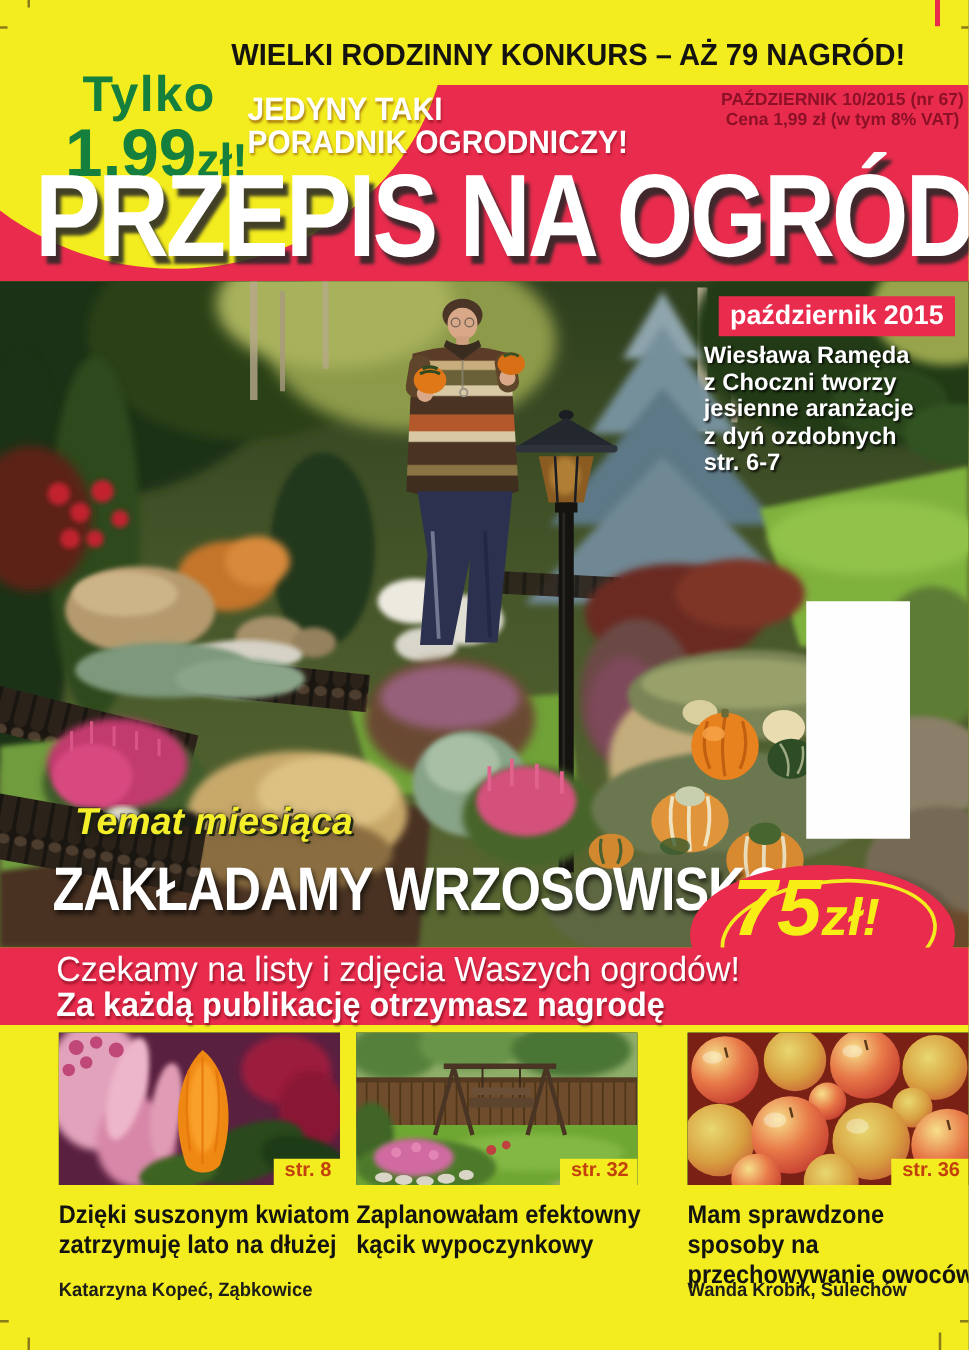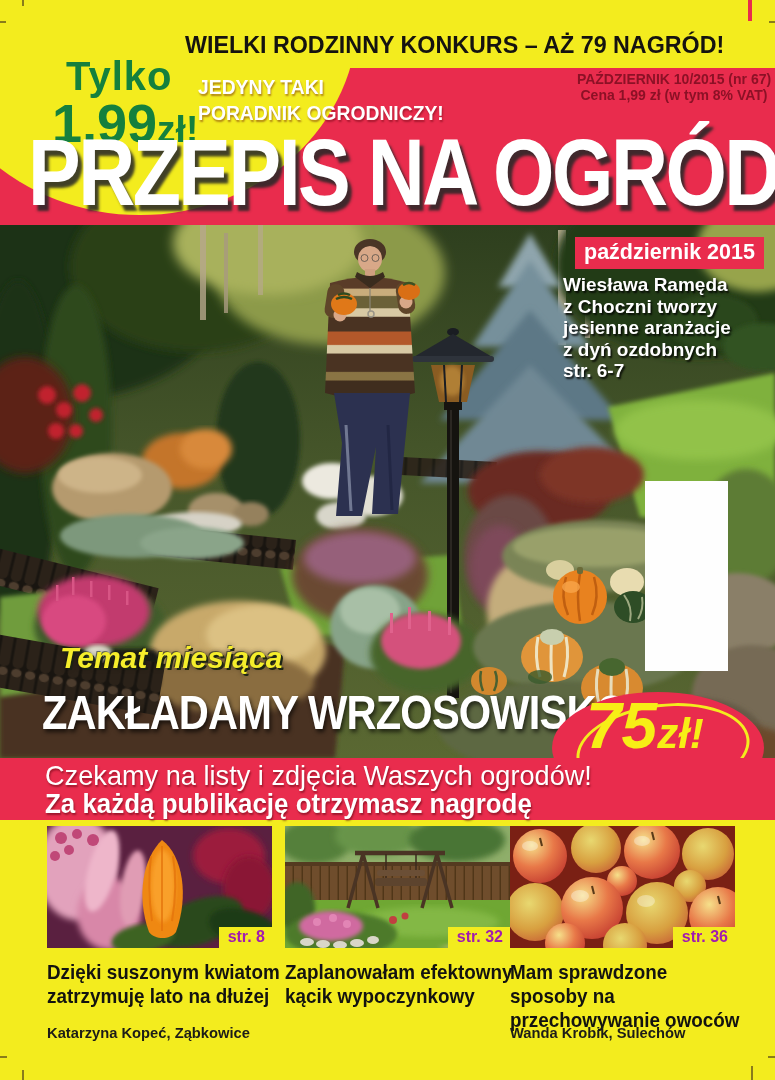--- a/index.html
+++ b/index.html
@@ -13,21 +13,21 @@
 
   
   .red-header{left:0;top:68px;width:775px;height:157px;background:#e92c4d;}
   .price-bubble{left:-78px;top:-185px;width:436px;height:400px;border-radius:50%;background:#f3ec1e;}
   .price-text{left:52px;top:56px;color:#15803d;line-height:1;}
   .price-line1{font-size:40px;font-weight:700;letter-spacing:1px;display:block;margin-left:14px;}
   .price-line2{font-size:54px;font-weight:700;display:block;margin-top:0;}
   .price-suffix{font-size:37px;font-weight:700;}
   .banner{left:185px;top:31px;width:565px;text-align:center;color:#151310;font-size:24.5px;font-weight:700;}
   .issue-info{left:575px;top:71px;width:198px;text-align:center;color:#8c1126;font-size:14px;font-weight:700;line-height:16px;}
-  .tagline{left:198px;top:74px;color:#fff;font-size:21px;font-weight:700;line-height:26px;text-shadow:1px 2px 2px rgba(90,0,10,.45);}
+  .tagline{left:198px;top:74px;color:#fff;font-size:26px;font-weight:700;line-height:26px;text-shadow:1px 2px 2px rgba(90,0,10,.45);}
   .masthead{left:28px;top:126px;color:#fff;font-size:94px;font-weight:700;letter-spacing:-3px;line-height:1;
     text-shadow:5px 6px 3px rgba(40,40,40,.88);}
 
   
   .photo{left:0;top:225px;width:775px;height:533px;overflow:hidden;background:#3a4a22;}
   .blank-rect{left:645px;top:481px;width:83px;height:190px;background:#fefefe;}
   .date-chip{left:575px;top:237px;background:#e92c4d;color:#fff;font-size:21.5px;font-weight:700;padding:3px 9px 4px 9px;}
   .feature-note{left:563px;top:274px;color:#fff;font-size:19px;font-weight:700;line-height:21.5px;
     text-shadow:1.5px 1.5px 2px rgba(0,0,0,.85);}
   .kicker{left:60px;top:641px;color:#f5ee2b;font-size:30px;font-weight:700;font-style:italic;
@@ -43,21 +43,21 @@
   .prize-suffix{font-size:42px;}
 
   
   .promo-band{left:0;top:758px;width:775px;height:62px;background:#e92c4d;}
   .promo-line1{left:45px;top:760px;color:#fff;font-size:28px;font-weight:400;text-shadow:1px 2px 2px rgba(80,0,10,.5);}
   .promo-line2{left:45px;top:789px;color:#fff;font-size:27px;font-weight:700;text-shadow:1px 2px 2px rgba(80,0,10,.5);}
 
   
   .teaser{top:826px;width:225px;}
   .teaser .photo-box{position:relative;width:225px;height:122px;overflow:hidden;background:#243;}
-  .page-chip{position:absolute;right:0;bottom:0;background:#f3ec1e;color:#a21caf;font-size:16px;font-weight:700;padding:1px 7px 2px 9px;}
+  .page-chip{position:absolute;right:0;bottom:0;background:#f3ec1e;color:#c2410c;font-size:16px;font-weight:700;padding:1px 7px 2px 9px;}
   .caption{position:absolute;left:0;top:134px;width:248px;color:#131310;font-size:20.5px;font-weight:700;line-height:24px;}
   .author{position:absolute;left:0;top:198px;width:250px;color:#1c1c18;font-size:15.5px;font-weight:700;}
 
   
   .mark{background:rgba(125,112,25,.9);}
   .mark-red{background:#e92c4d;}
 </style>
 </head>
 <body>
 
@@ -416,21 +416,21 @@
         <circle cx="108" cy="94" r="4" fill="#c04040"></circle>
           <circle cx="120" cy="90" r="3.5" fill="#c04040"></circle>
       </svg>
       <div class="page-chip">str. 32</div>
     </div>
     <div class="caption">
         <span class="cond" style="transform:scaleX(.92);white-space:normal;display:block;width:255px;">Zaplanowałam efektowny kącik wypoczynkowy</span>
       </div>
   </div>
 
-  <div class="abs teaser" style="left:510px;border-radius:11px;">
+  <div class="abs teaser" style="left:550px;border-radius:11px;">
     <div class="photo-box">
       <svg width="225" height="122" viewBox="0 0 225 122">
         <defs>
           <radialGradient id="apA" cx=".35" cy=".3" r=".9">
             <stop offset="0" stop-color="#f6e08a"></stop>
               <stop offset=".45" stop-color="#e87848"></stop>
               <stop offset="1" stop-color="#b82828"></stop>
           </radialGradient>
           <radialGradient id="apB" cx=".4" cy=".35" r=".9">
             <stop offset="0" stop-color="#e8d870"></stop>

